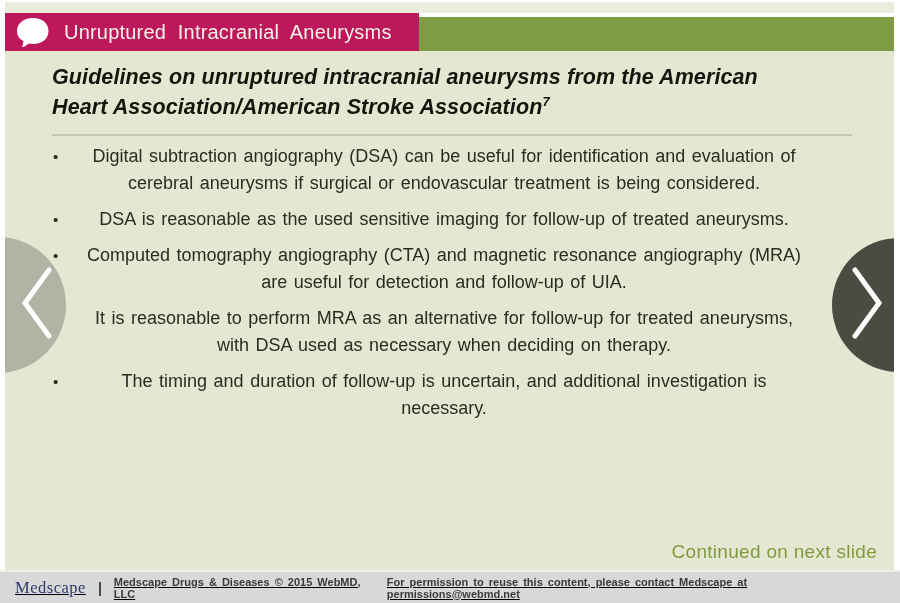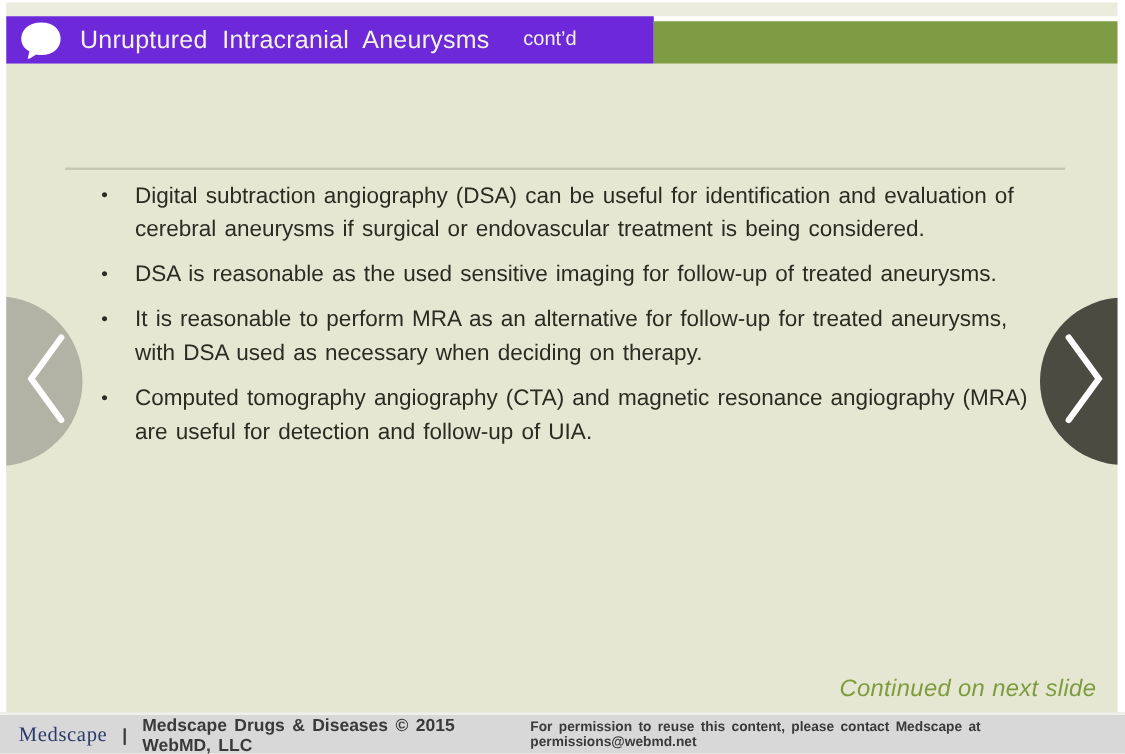--- a/index.html
+++ b/index.html
@@ -8,21 +8,21 @@
     font-family:"Liberation Sans",sans-serif;overflow:hidden;
   }
   .topstrip{
     position:absolute;left:5px;top:2px;width:889px;height:11px;
     background:#ebecdd;
   }
   .header{
     position:absolute;left:5px;top:13px;width:889px;height:38px;display:flex;
   }
   .header-dark{
-    width:518px;height:100%;background:#6d28d9;display:flex;align-items:center;
+    width:414px;height:100%;background:#be185d;display:flex;align-items:center;
     padding-left:9px;box-sizing:border-box;
   }
   .header-light{flex:1;height:34px;margin-top:4px;background:#7d9c43;}
   .bubble-icon{width:37px;height:30px;display:inline-block;flex:0 0 auto;}
   .header-title{
     color:#f2f3e6;font-size:20px;margin-left:13px;word-spacing:6px;
     letter-spacing:0.2px;white-space:nowrap;
   }
   .header-suffix{color:#f2f3e6;font-size:16px;margin-left:27px;white-space:nowrap;}
   .slide{
@@ -33,60 +33,62 @@
     position:absolute;left:47px;top:11px;width:810px;
     font-size:21.5px;font-weight:bold;font-style:italic;color:#15150d;
     line-height:30px;letter-spacing:0.1px;
   }
   .slide-title sup{font-size:13px;line-height:0;}
   .title-divider{
     position:absolute;left:47px;top:83px;width:800px;height:2px;
     background:#c6c9b2;
   }
   .bullet-list{
-    position:absolute;left:74px;top:92px;width:757px;margin:0;padding:0;
+    position:absolute;left:46px;top:92px;width:757px;margin:0;padding:0;
     list-style:none;
+    text-align:center;
   }
   .bullet-list li{
     position:relative;padding-left:29px;margin-bottom:9px;
     font-size:18px;line-height:27px;color:#2b2b22;word-spacing:1.5px;
   }
   .bullet-list li::before{
     content:"\2022";position:absolute;left:2px;top:0;font-size:15px;
     line-height:27px;color:#2b2b22;
   }
   .continued-note{
-    position:absolute;right:17px;top:490px;font-size:19px;font-style:italic;
+    position:absolute;right:17px;top:490px;font-size:19px;
     color:#7e9c3e;letter-spacing:0.3px;
   }
   .nav-circle{
     position:absolute;border-radius:50%;display:flex;align-items:center;
     cursor:pointer;
   }
   .nav-prev{
     left:-75px;top:186px;width:136px;height:136px;background:#b2b3a4;
     justify-content:flex-end;padding-right:13px;box-sizing:border-box;
   }
   .nav-next{
     left:827px;top:187px;width:134px;height:134px;background:#4b4b42;
     justify-content:flex-start;padding-left:19px;box-sizing:border-box;
   }
   .footer{
     position:absolute;left:0;top:570px;width:900px;height:33px;
     background:#d8d8d8;border-top:2px solid #efefec;box-sizing:border-box;
     display:flex;align-items:center;justify-content:space-between;
     padding:0 15px;
+    text-decoration:underline;
   }
   .footer-left{display:flex;align-items:center;}
   .medscape-logo{
     font-family:"Liberation Serif",serif;font-size:16.5px;color:#2c3a6b;
     letter-spacing:0.5px;
   }
   .footer-sep{color:#3a3a3a;font-size:14px;margin:0 12px;font-weight:bold;}
-  .footer-source{font-size:14px;font-weight:700;color:#3a3a3a;word-spacing:2px;}
+  .footer-source{font-size:11px;font-weight:700;color:#3a3a3a;word-spacing:2px;}
   .footer-permission{font-size:11px;font-weight:700;color:#3a3a3a;word-spacing:2px;}
 </style>
 </head>
 <body>
 
 <div class="topstrip"></div>
 
 <div class="header">
   <div class="header-dark">
     <span class="bubble-icon">
@@ -94,28 +96,33 @@
         <path d="M19 1 C 9 1 3 7 3 14 c0 4.5 2.5 8 6.5 10 l-1.5 7 7-4.5 c1.5 .3 2.8 .4 4 .4 10 0 15.5 -6 15.5 -13 C 34.5 7 29 1 19 1 Z" fill="#ffffff"></path>
       </svg>
     </span>
     <span class="header-title">Unruptured Intracranial Aneurysms</span>
     <span class="header-suffix">cont’d</span>
   </div>
   <div class="header-light"></div>
 </div>
 
 <div class="slide">
+  <div class="slide-title">
+    <span>Guidelines on unruptured intracranial aneurysms from the American</span><br>
+    <span>Heart Association/American Stroke Association</span><sup>7</sup>
+  </div>
 
   <div class="title-divider"></div>
 
   <ul class="bullet-list">
     <li>Digital subtraction angiography (DSA) can be useful for identification and evaluation of cerebral aneurysms if surgical or endovascular treatment is being considered.</li>
     <li>DSA is reasonable as the used sensitive imaging for follow-up of treated aneurysms.</li>
+    <li>Computed tomography angiography (CTA) and magnetic resonance angiography (MRA) are useful for detection and follow-up of UIA.</li>
     <li>It is reasonable to perform MRA as an alternative for follow-up for treated aneurysms, with DSA used as necessary when deciding on therapy.</li>
-    <li>Computed tomography angiography (CTA) and magnetic resonance angiography (MRA) are useful for detection and follow-up of UIA.</li>
+    <li>The timing and duration of follow-up is uncertain, and additional investigation is necessary.</li>
   </ul>
 
   <div class="continued-note">Continued on next slide</div>
 
   <div class="nav-circle nav-prev">
     <span>
       <svg width="32" height="74" viewBox="0 0 32 74">
         <polyline points="28,4 4,37 28,70" fill="none" stroke="#ffffff" stroke-width="5" stroke-linecap="round"></polyline>
       </svg>
     </span>

